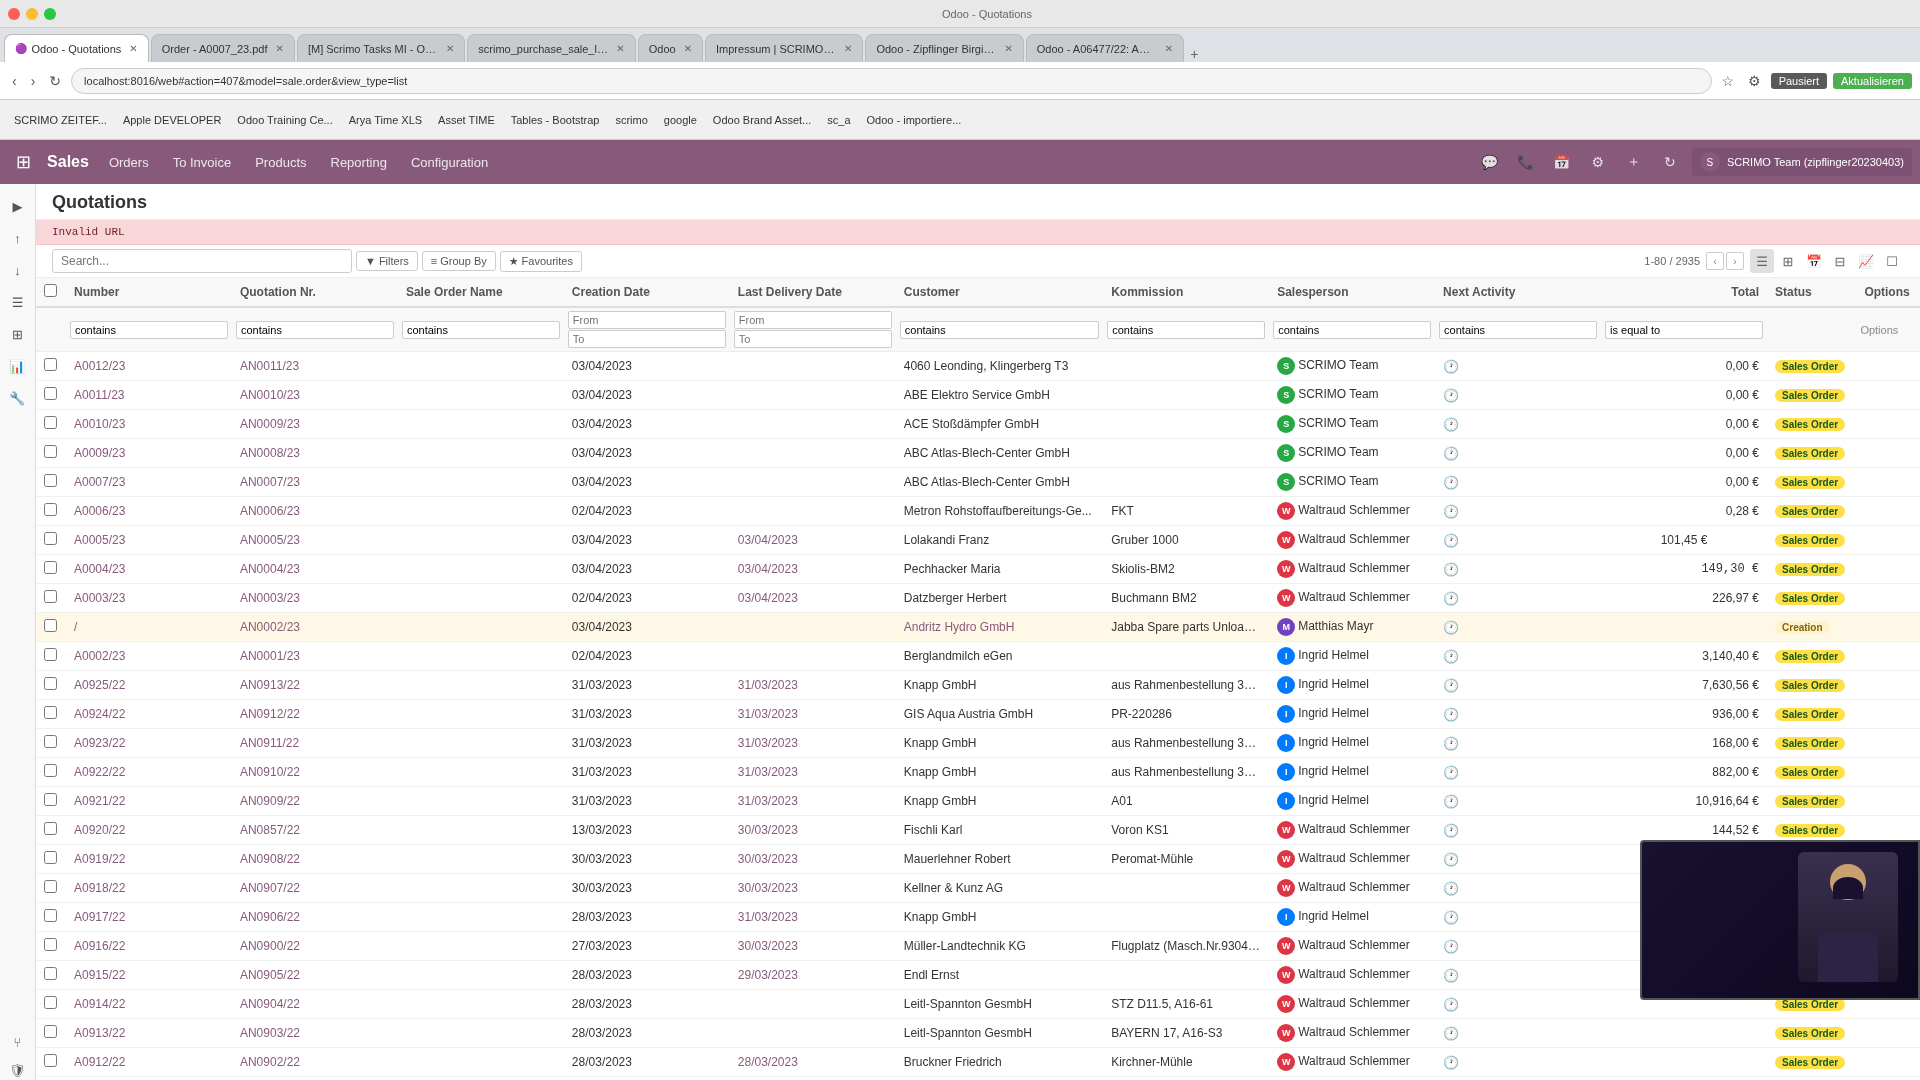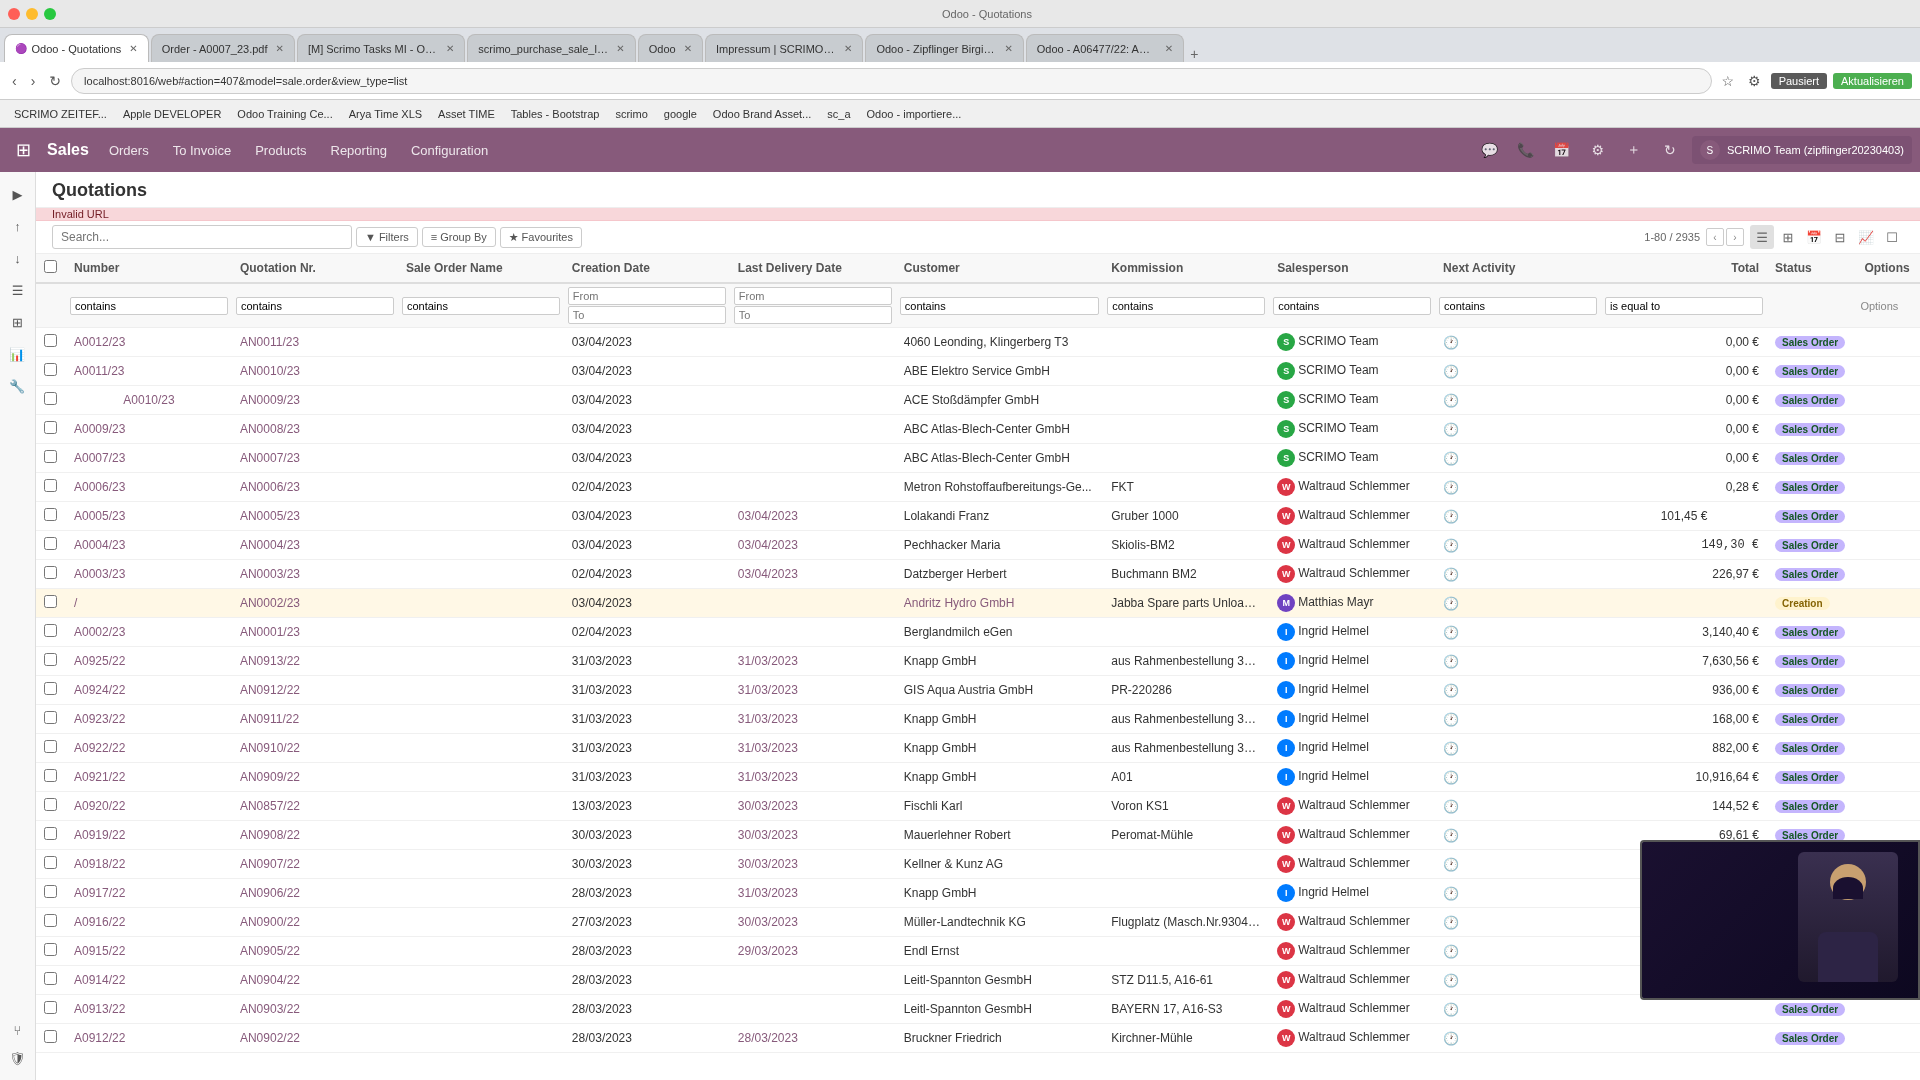--- a/index.html
+++ b/index.html
@@ -69,21 +69,21 @@
       background: #f5f5f5;
       color: #333;
     }
     .bookmarks-bar {
       display: flex;
       align-items: center;
       padding: 3px 8px;
       gap: 4px;
       background: #f0f0f0;
       border-bottom: 1px solid #ccc;
-      height: 28px;
+      height: 40px;
       font-size: 11px;
     }
     .bookmark-item {
       padding: 2px 6px;
       cursor: pointer;
       color: #333;
       white-space: nowrap;
       border-radius: 3px;
     }
 
@@ -268,21 +268,21 @@
     td { padding: 5px 8px; color: #333; white-space: nowrap; overflow: hidden; max-width: 200px; text-overflow: ellipsis; }
     .checkbox-col { width: 30px; }
     input[type="checkbox"] { cursor: pointer; }
     .badge {
       display: inline-block;
       padding: 1px 7px;
       border-radius: 10px;
       font-size: 10px;
       font-weight: bold;
     }
-    .badge-sales-order { background: #c4b5fd; color: #155724; }
+    .badge-sales-order { background: #fde047; color: #155724; }
     .badge-quotation { background: #fff3cd; color: #856404; }
     .avatar {
       width: 18px; height: 18px; border-radius: 50%;
       display: inline-flex; align-items: center; justify-content: center;
       font-size: 9px; font-weight: bold; color: #fff;
       margin-right: 3px; vertical-align: middle;
     }
     .av-green { background: #28a745; }
     .av-red { background: #dc3545; }
     .av-purple { background: #6f42c1; }
@@ -313,21 +313,21 @@
       align-items: center;
       justify-content: center;
       color: #aaa;
       font-size: 11px;
     }
 
     .pagination-info { font-size: 11px; color: #666; }
     .nav-arrows { display: flex; gap: 2px; }
     .nav-arrow { width: 18px; height: 18px; display: flex; align-items: center; justify-content: center; border: 1px solid #ccc; border-radius: 2px; cursor: pointer; font-size: 10px; }
 
-    .alert-bar { background: #f8d7da; color: #721c24; padding: 0 16px; font-size: 11px; border-bottom: 1px solid #f5c6cb; }
+    .alert-bar { background: #f8d7da; color: #721c24; padding: 6px 16px; font-size: 11px; border-bottom: 1px solid #f5c6cb; font-family: Liberation Mono, monospace; }
   </style>
 </head>
 <body>
 
 <div class="mac-titlebar">
   <div class="mac-btn mac-close"></div>
   <div class="mac-btn mac-minimize"></div>
   <div class="mac-btn mac-maximize"></div>
   <span style="flex:1; text-align:center; font-size:11px; color:#666;">Odoo - Quotations</span>
 </div>
@@ -551,21 +551,21 @@
       <td>
         <span class="avatar av-green">S</span>SCRIMO Team
       </td>
       <td><span class="activity-icon">🕐</span></td>
       <td style="text-align:right;">0,00 €</td>
       <td><span class="badge badge-sales-order">Sales Order</span></td>
       <td></td>
     </tr>
               <tr>
       <td class="checkbox-col"><input type="checkbox" style=""></td>
-      <td style="color:#875a7b; cursor:pointer;text-align:center;">A0010/23</td>
+      <td style="color:#875a7b; cursor:pointer;">A0010/23</td>
       <td style="color:#875a7b;">AN0009/23</td>
       <td></td>
       <td>03/04/2023</td>
       <td style="color:#333;"></td>
       <td style="color:#333; max-width:200px; overflow:hidden; text-overflow:ellipsis;">ACE Stoßdämpfer GmbH</td>
       <td style="max-width:160px; overflow:hidden; text-overflow:ellipsis;"></td>
       <td>
         <span class="avatar av-green">S</span>SCRIMO Team
       </td>
       <td><span class="activity-icon">🕐</span></td>

